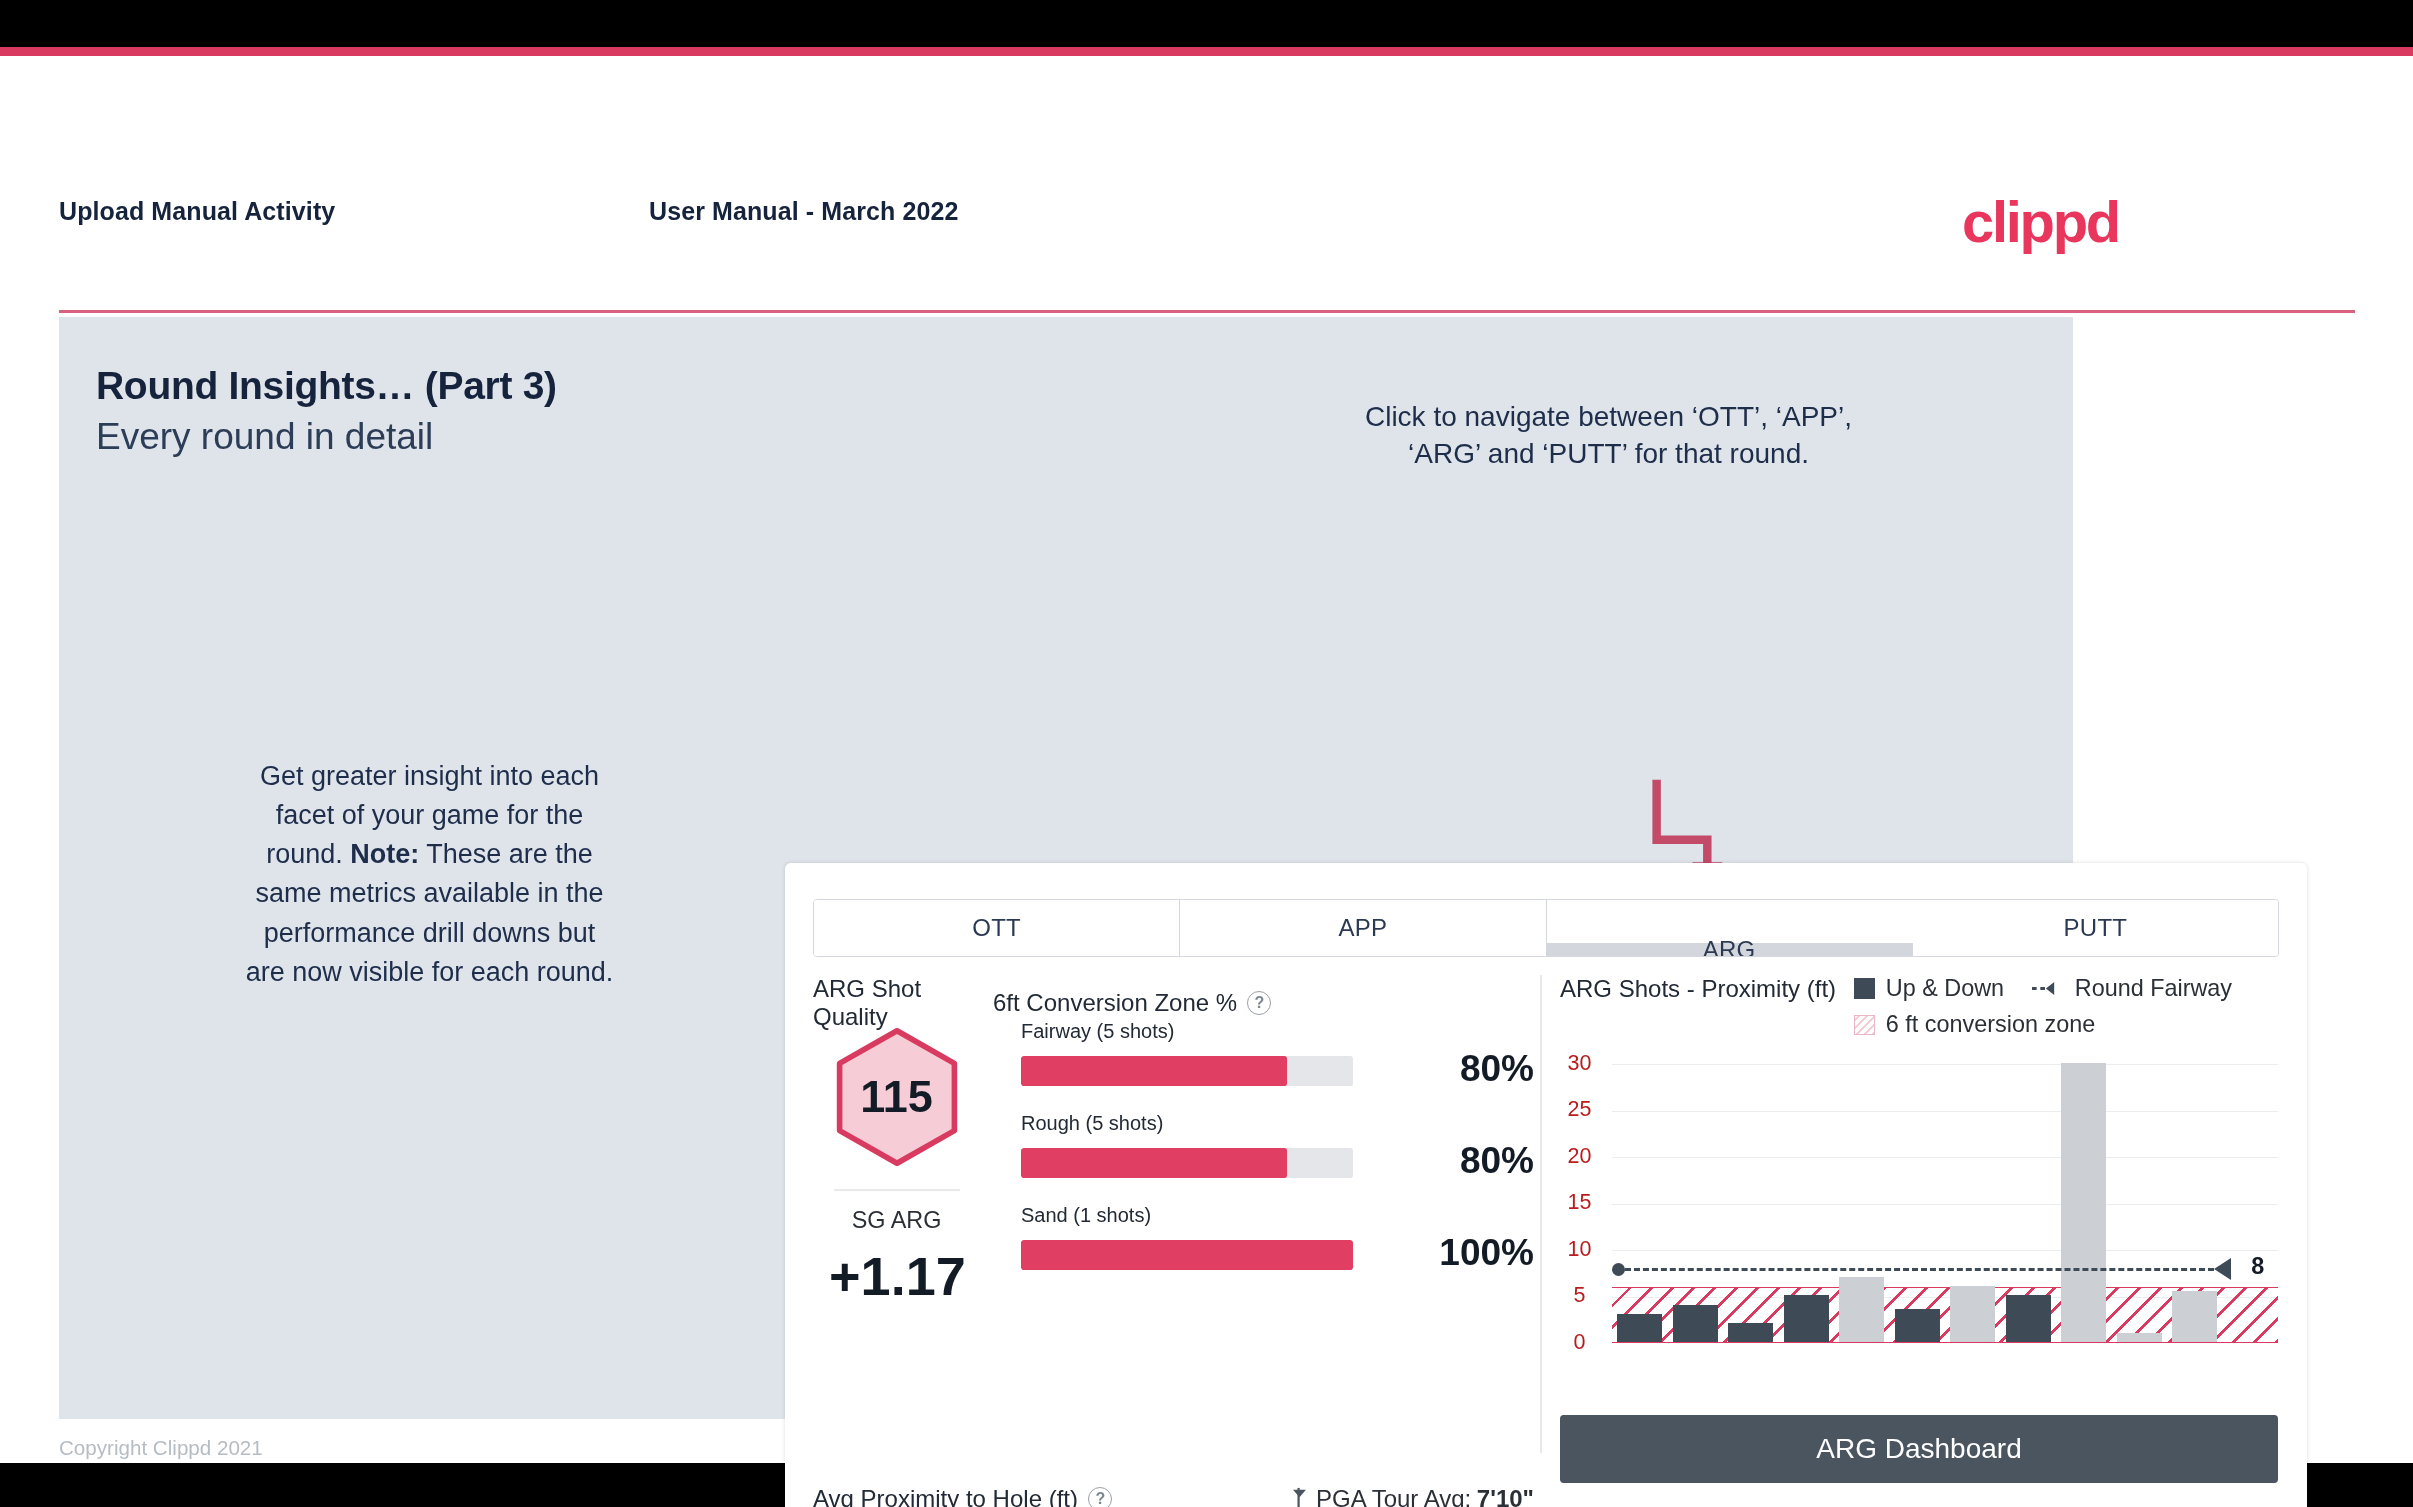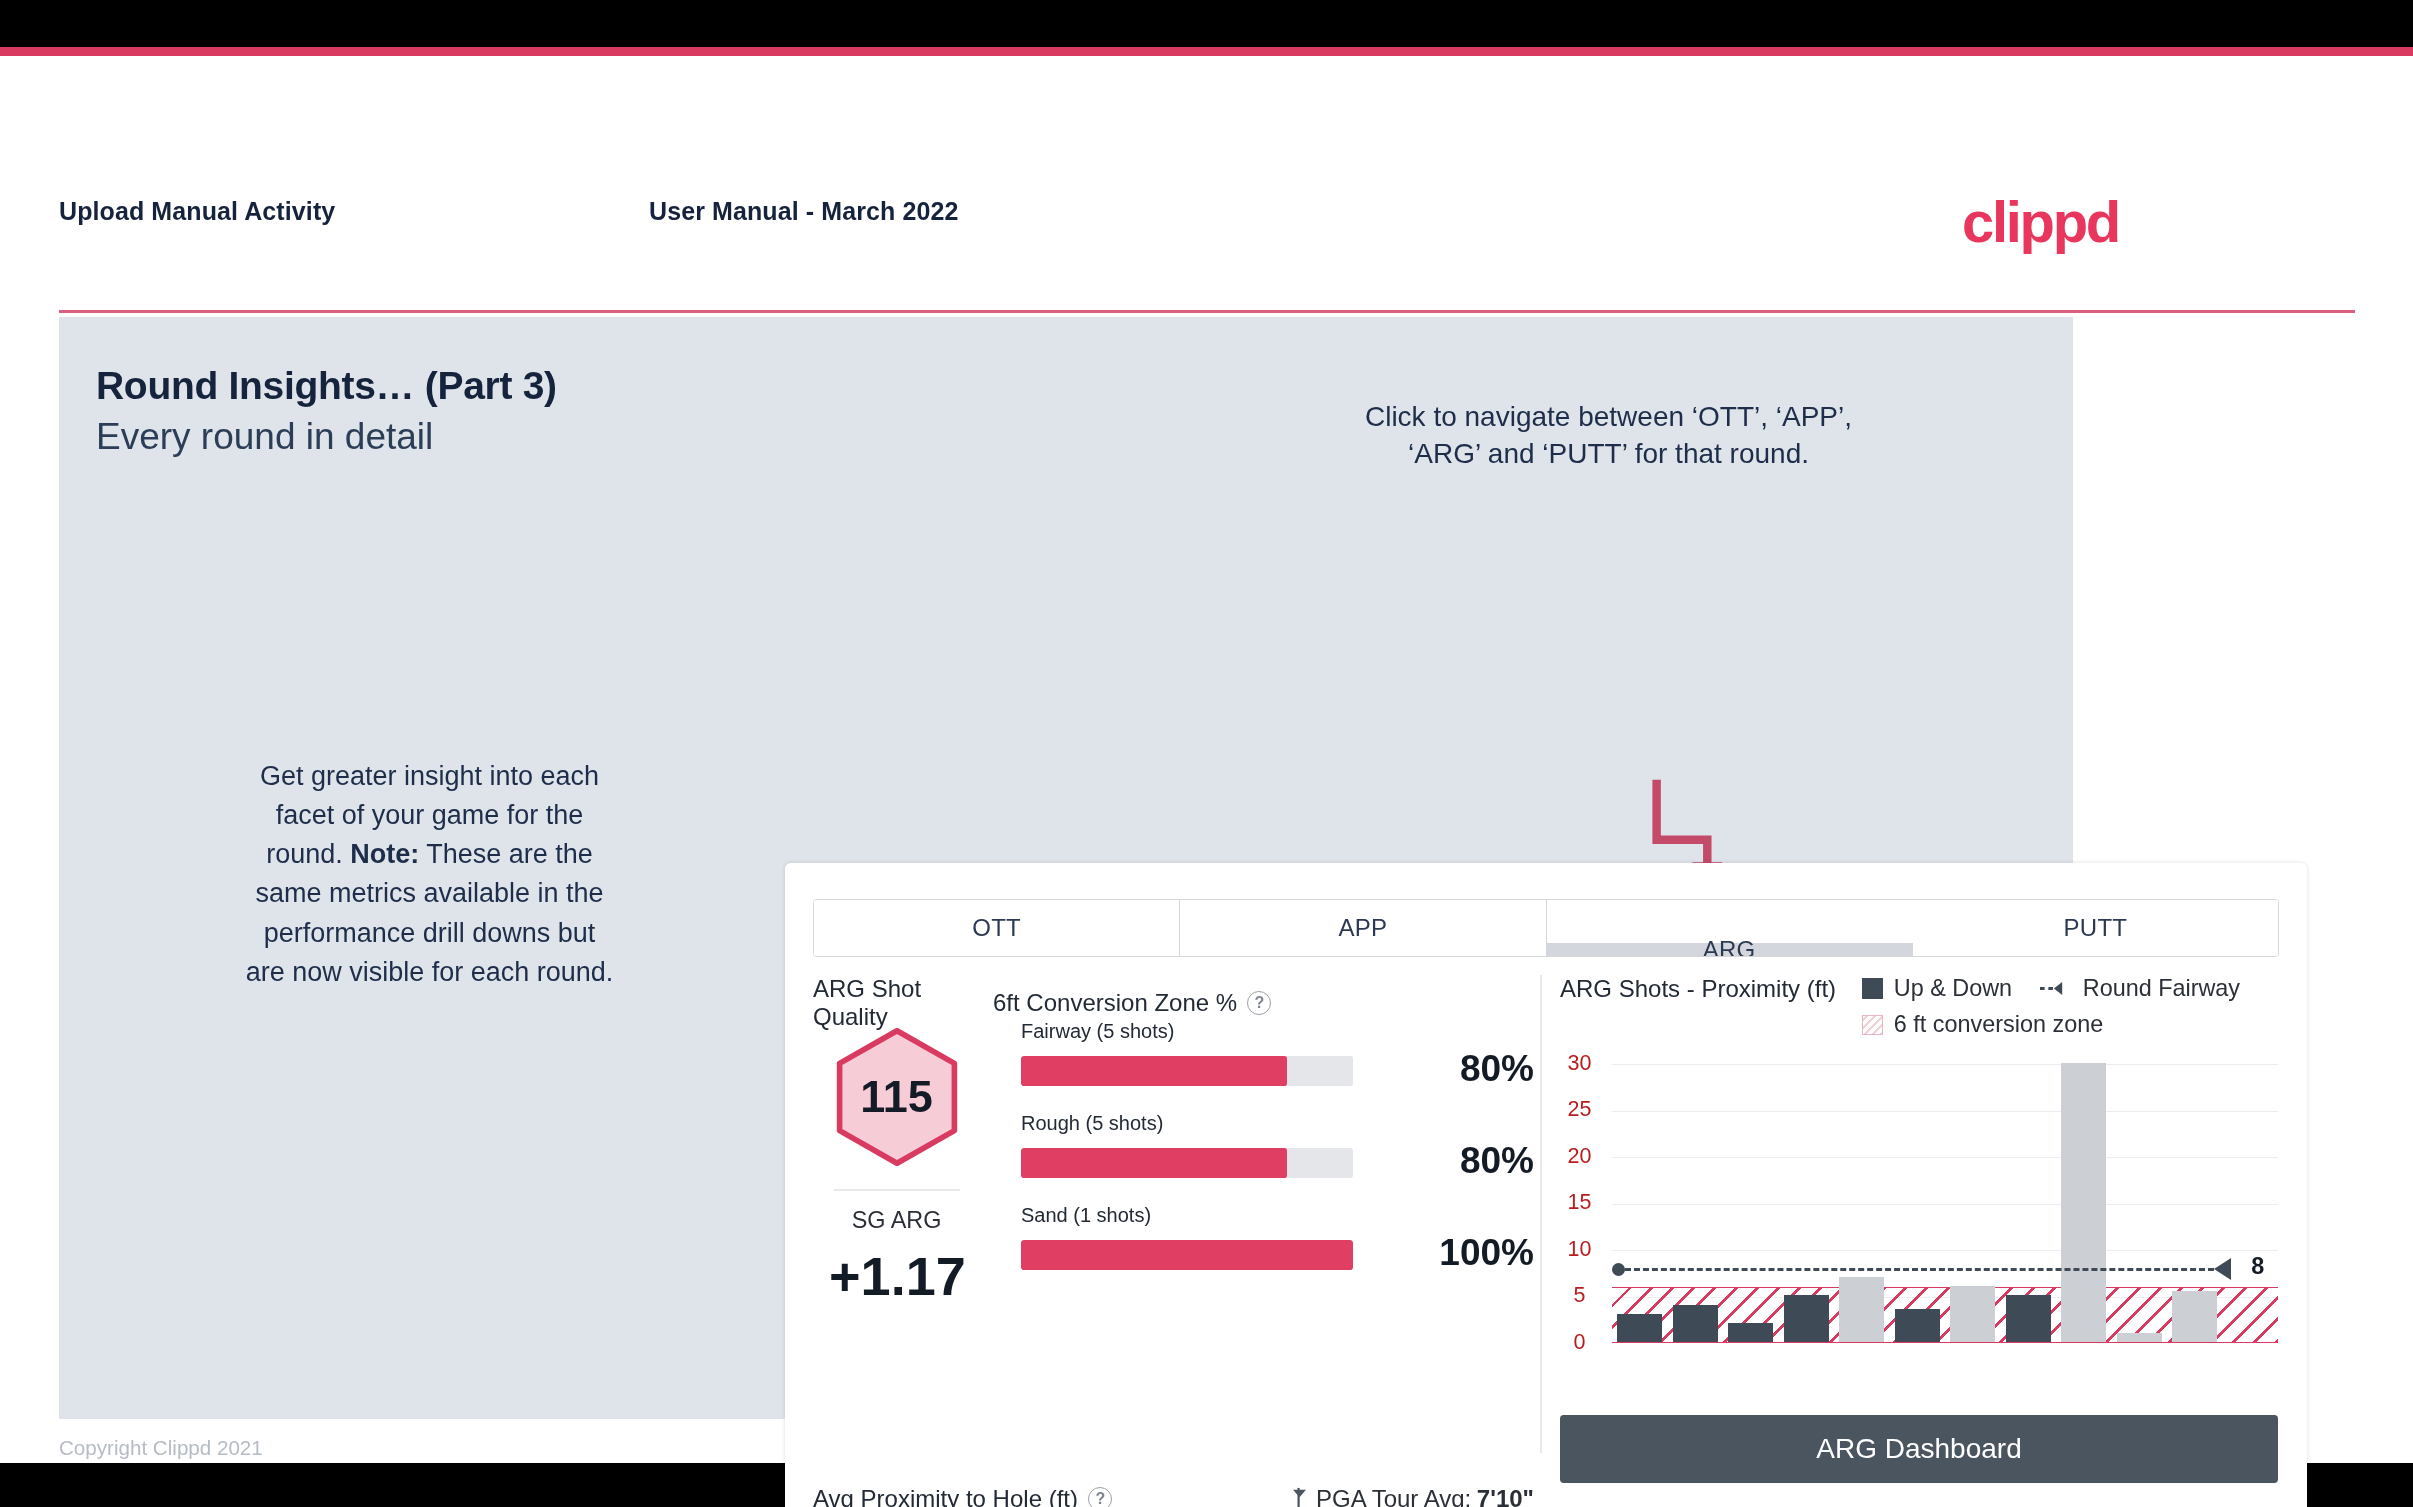--- a/index.html
+++ b/index.html
@@ -120,21 +120,21 @@
   
   .prox { position:absolute; left:28px; top:510px; width:721px; }
   .prox-head { display:flex; align-items:center; justify-content:space-between; }
   .prox-left { display:flex; align-items:center; font-size:24px; color:#222a35; }
   .prox-right { display:flex; align-items:center; font-size:24px; color:#2b2f36; }
   .prox-right b { font-weight:700; margin-left:5.6px; }
   .flag-icon { display:inline-block; margin-right:8.4px; }
 
   
   .chart-head { display:flex; align-items:flex-start; }
-  .chart-title { font-size:24px; color:#222a35; margin-right:26px; white-space:nowrap; }
+  .chart-title { font-size:24px; color:#222a35; margin-right:18px; white-space:nowrap; }
   .legend { display:flex; flex-direction:column; gap:9.4px; }
   .legend-row { display:flex; align-items:center; gap:28px; }
   .lg-item { display:flex; align-items:center; font-size:23.4px; color:#2b2f36; white-space:nowrap; }
   .sw-sq { width:20.6px; height:20.6px; background:#3f4a57; margin-right:11.2px; }
   .sw-hatch {
     width:20.6px; height:20.6px; margin-right:11.2px; border:0.9px solid #e8b7c3;
     background: repeating-linear-gradient(-45deg,#f3cfd8 0 1.9px,#fff 1.9px 5.6px);
   }
   .sw-dash { width:37px; margin-right:5.6px; display:flex; align-items:center; }
 

